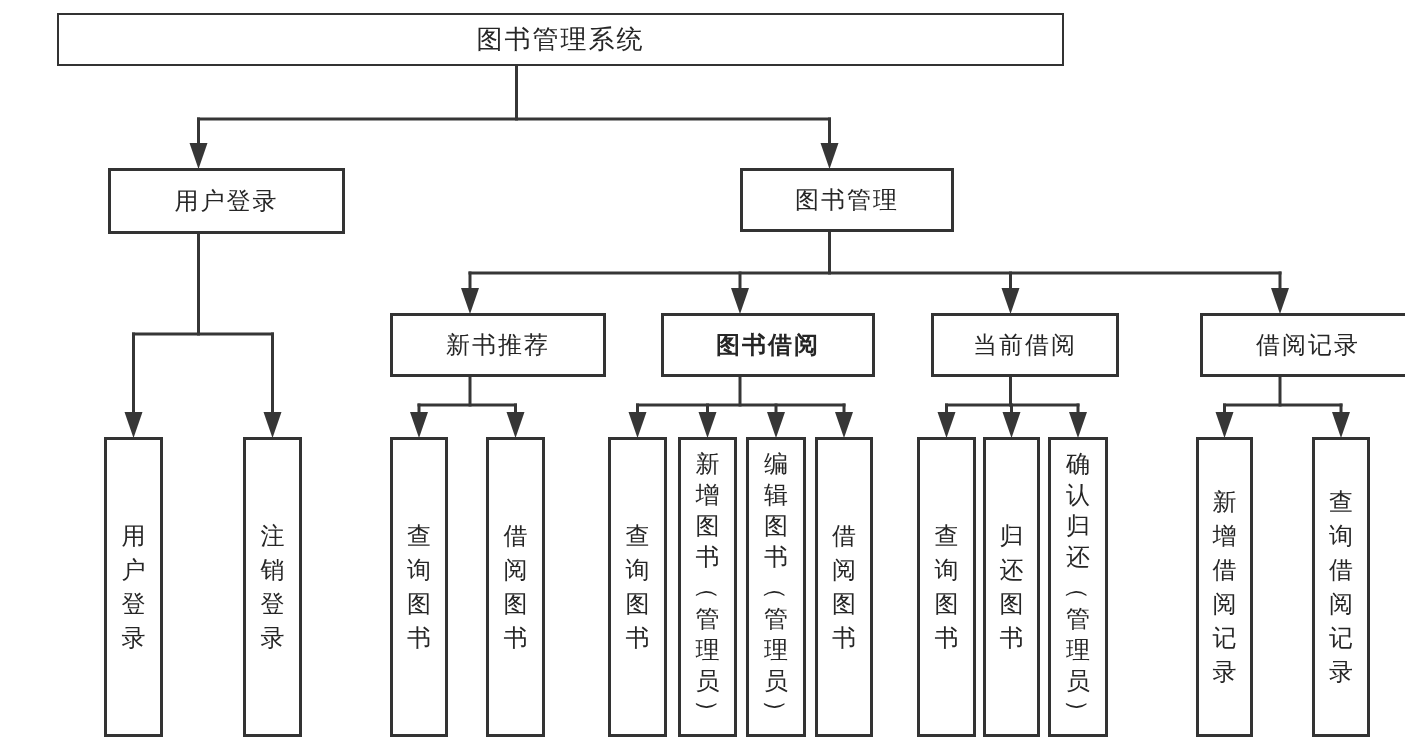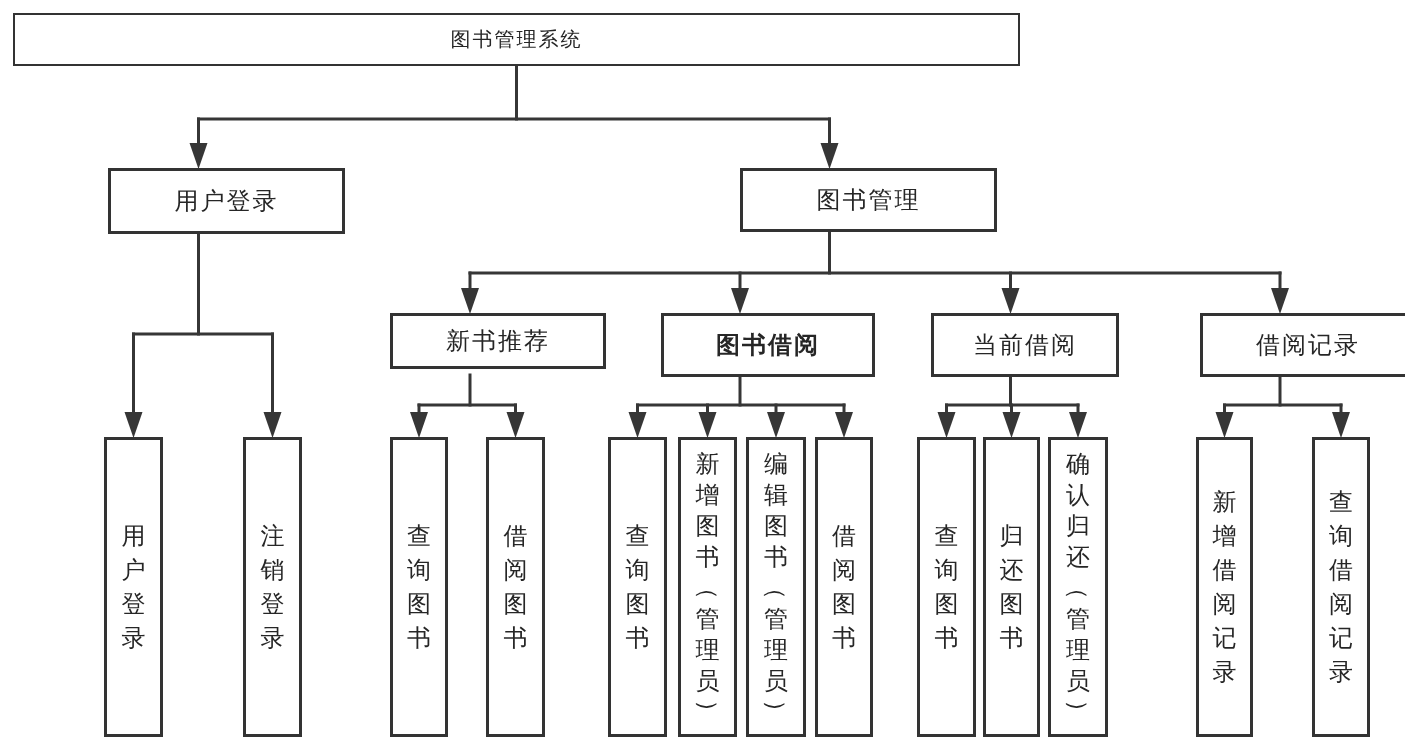--- a/index.html
+++ b/index.html
@@ -27,22 +27,23 @@
     background: #ffffff;
     border: 3px solid #333333;
     color: #262626;
     display: flex;
     align-items: center;
     justify-content: center;
     text-align: center;
   }
   .node.root {
     border-width: 2px;
-    font-size: 20px;
+    font-size: 26px;
     letter-spacing: 2px;
+    margin-left: 44px;
   }
   .node.h {
     font-size: 24px;
     letter-spacing: 2px;
     margin-left: 28px;
   }
   .node.v {
     flex-direction: column;
     font-size: 24px;
   }
@@ -120,22 +121,22 @@
       <line x1="1280" y1="375" x2="1280" y2="405" stroke="#363636" stroke-width="3" stroke-linecap="square"></line>
       <line x1="1224.5" y1="405" x2="1341" y2="405" stroke="#363636" stroke-width="3" stroke-linecap="square"></line>
       <line x1="1224.5" y1="405" x2="1224.5" y2="419" stroke="#363636" stroke-width="3" stroke-linecap="square"></line>
       <polygon points="1215.5,412 1233.5,412 1224.5,438" fill="#363636"></polygon>
       <line x1="1341" y1="405" x2="1341" y2="419" stroke="#363636" stroke-width="3" stroke-linecap="square"></line>
       <polygon points="1332,412 1350,412 1341,438" fill="#363636"></polygon>
     </svg>
   <div id="nodes">
       <div class="node root" style="left: 13px; top: 13px; width: 1007px; height: 53px;">图书管理系统</div>
       <div class="node h" style="left: 80px; top: 168px; width: 237px; height: 66px;">用户登录</div>
-      <div class="node h" style="left: 712px; top: 168px; width: 257px; height: 64px;">图书管理</div>
-      <div class="node h" style="left: 362px; top: 313px; width: 216px; height: 56px;">新书推荐</div>
+      <div class="node h" style="left: 712px; top: 168px; width: 214px; height: 64px;">图书管理</div>
+      <div class="node h" style="left: 362px; top: 313px; width: 216px; height: 64px;">新书推荐</div>
       <div class="node h" style="left: 633px; top: 313px; width: 214px; height: 64px; font-weight: bold;">图书借阅</div>
       <div class="node h" style="left: 903px; top: 313px; width: 188px; height: 64px;">当前借阅</div>
       <div class="node h" style="left: 1172px; top: 313px; width: 216px; height: 64px;">借阅记录</div>
       <div class="node v" style="left: 104px; top: 437px; width: 59px; height: 300px;">
         <span>用</span>
         <span>户</span>
         <span>登</span>
         <span>录</span>
       </div>
       <div class="node v" style="left: 243px; top: 437px; width: 59px; height: 300px;">

